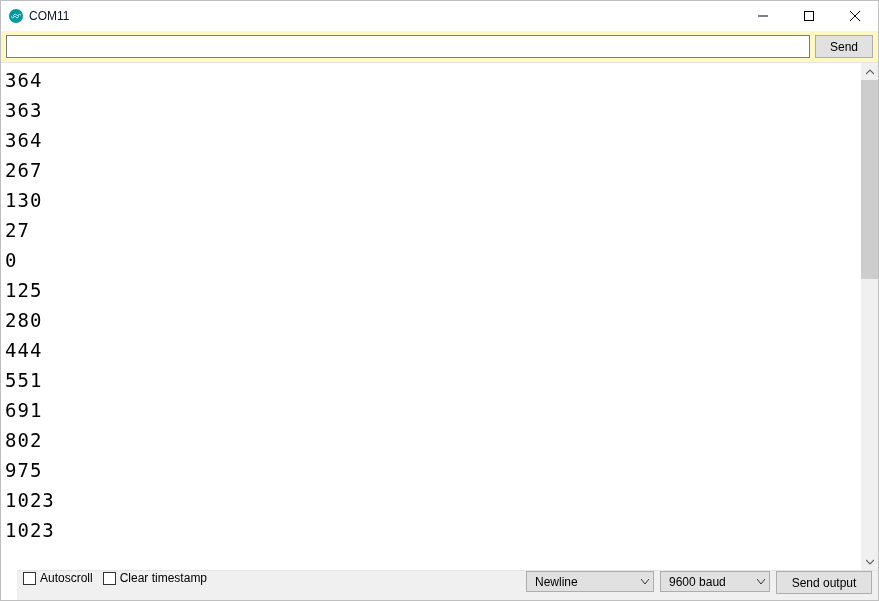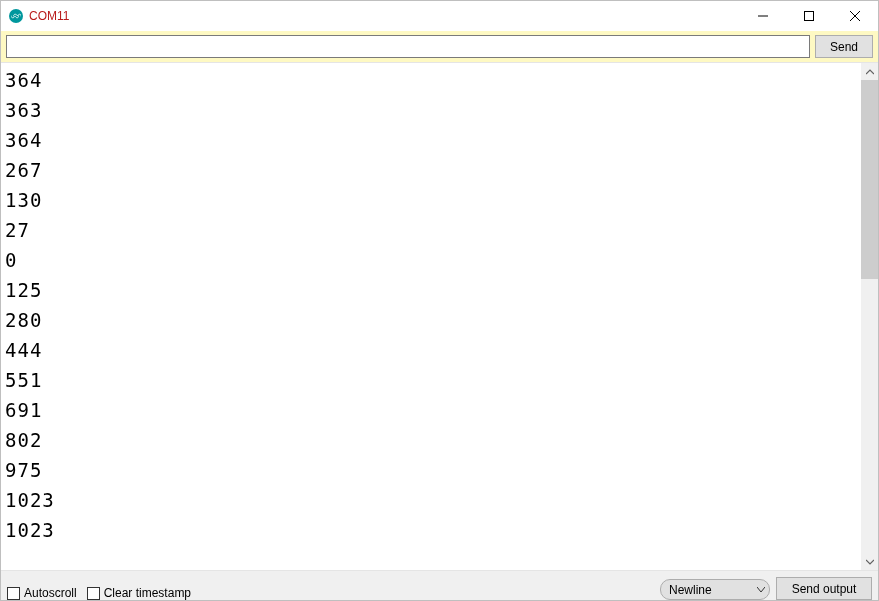--- a/index.html
+++ b/index.html
@@ -23,21 +23,21 @@
     padding-left: 8px;
   }
   .app-icon {
     width: 14px; height: 14px; border-radius: 50%;
     background: #00979d;
     display: flex; align-items: center; justify-content: center;
     margin-right: 6px;
     flex-shrink: 0;
   }
   .app-icon svg { width: 10px; height: 6px; }
-  .title-text { flex: 0 0 auto; font-size: 12px; color: #b91c1c; }
+  .title-text { flex: 0 0 auto; font-size: 12px; color: #0f172a; }
   .title-spacer { flex: 1; }
   .win-controls { display: flex; height: 100%; }
   .win-btn {
     width: 46px; height: 100%;
     display: flex; align-items: center; justify-content: center;
     background: transparent;
     color: #000;
   }
   .win-btn svg { width: 10px; height: 10px; stroke: #000; stroke-width: 1; fill: none; }
 
@@ -109,23 +109,24 @@
   .vscroll .thumb {
     position: absolute; left: 0; right: 0;
     background: #cdcdcd;
   }
   .vscroll .arrow svg { width: 8px; height: 8px; }
 
   .bottom-bar {
     height: 30px;
     background: #f0f0f0;
     border-top: 1px solid #e5e5e5;
-    display: flex; align-items: flex-end;
+    display: flex; align-items: flex-start;
     padding: 0 6px;
     gap: 6px;
+    margin-left: 16px;
   }
   .checkbox-wrap {
     display: inline-flex; align-items: center; gap: 4px;
     font-size: 12px;
     margin-right: 4px;
   }
   .checkbox {
     width: 13px; height: 13px;
     border: 1px solid #333;
     background: #fff;
@@ -136,21 +137,21 @@
     height: 21px;
     border: 1px solid #adadad;
     background: #e1e1e1;
     display: inline-flex; align-items: center; justify-content: space-between;
     padding: 0 4px 0 8px;
     font-size: 12px;
     cursor: pointer;
   }
   .select .chev { margin-left: 8px; display: inline-flex; }
   .select .chev svg { width: 8px; height: 6px; }
-  .sel-lineend { width: 110px; border-radius: 10px; }
+  .sel-lineend { width: 128px; }
   .sel-baud    { width: 110px; }
   .btn-clear   { min-width: 96px; }
 </style>
 </head>
 <body>
 
 <div class="window">
 
   <div class="titlebar">
     <span class="app-icon">
@@ -231,16 +232,24 @@
     </label>
     <span class="bottom-spacer"></span>
     <div class="select sel-lineend">
       <span>Newline</span>
       <span class="chev">
         <svg viewBox="0 0 8 6">
             <path d="M0 0 L4 5 L8 0" fill="none" stroke="#333" stroke-width="1"></path>
           </svg>
       </span>
     </div>
+    <div class="select sel-baud">
+      <span>9600 baud</span>
+      <span class="chev">
+        <svg viewBox="0 0 8 6">
+            <path d="M0 0 L4 5 L8 0" fill="none" stroke="#333" stroke-width="1"></path>
+          </svg>
+      </span>
+    </div>
     <button class="btn btn-clear">Send output</button>
   </div>
 
 </div>
 
 </body></html>

